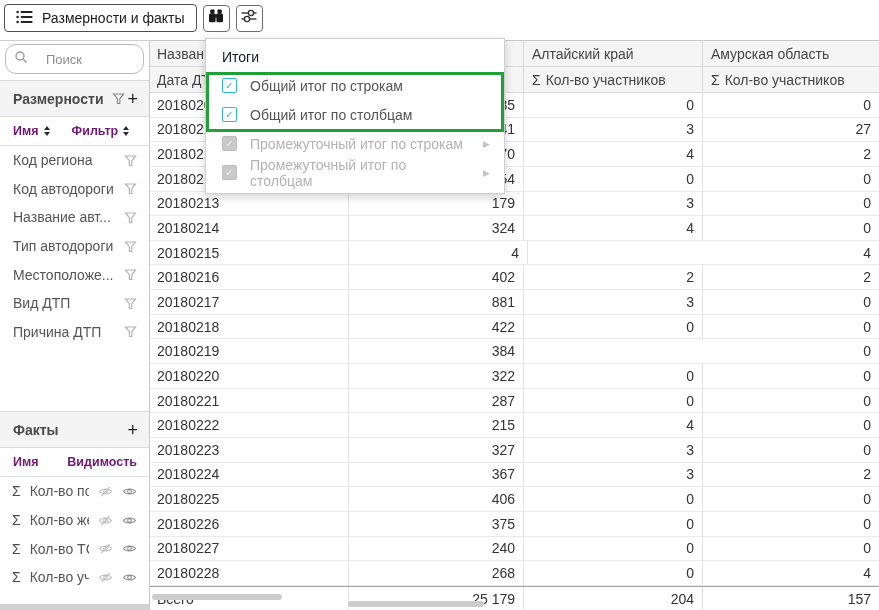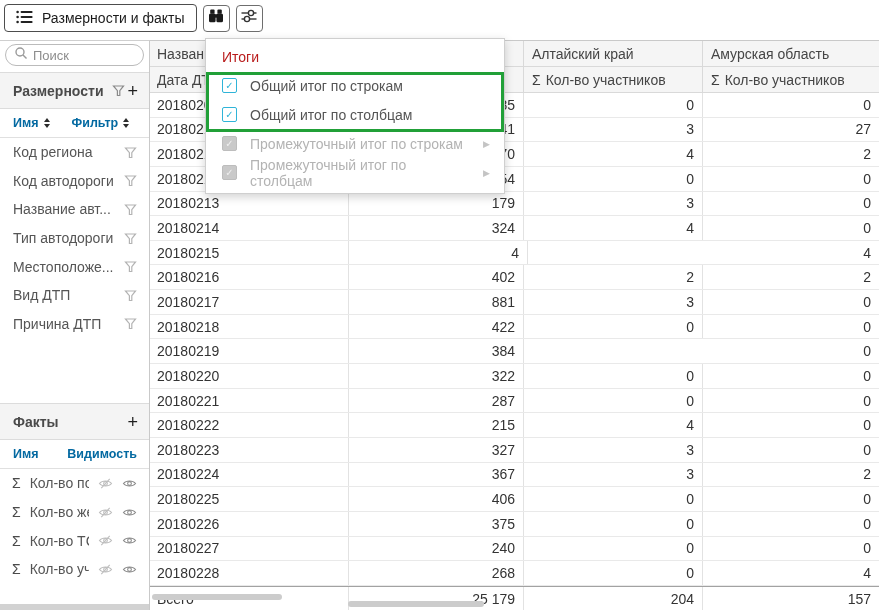--- a/index.html
+++ b/index.html
@@ -11,32 +11,32 @@
              display:flex; align-items:center; gap:6px; padding:0 4px; background:#fff; }
   .btn-fields { display:flex; align-items:center; gap:9px; height:28px; padding:0 11px;
                 border:1px solid #4d4d4d; border-radius:4px; background:#fff;
                 font-size:14px; color:#1a1a1a; cursor:pointer; }
   .icon-btn { width:27px; height:27px; border:1px solid #6e6e6e; border-radius:4px;
               background:#fff; display:flex; align-items:center; justify-content:center; cursor:pointer; }
 
   
   .sidebar { position:absolute; left:0; top:40px; width:150px; height:570px;
              border-top:1px solid #cfcfcf; border-right:1px solid #c9c9c9; background:#fff; }
-  .search-wrap { margin:3px 5px 6px 5px; height:22px; border:1px solid #bbb; border-radius:11px;
-                 display:flex; align-items:center; gap:5px; padding:0 8px; }
+  .search-wrap { margin:3px 5px 6px 5px; height:30px; border:1px solid #bbb; border-radius:11px;
+                 display:flex; align-items:center; gap:18px; padding:0 8px; }
   .search-wrap input { border:none; outline:none; width:100px; font-size:13px; color:#555;
                        font-family:inherit; background:transparent; }
   .search-wrap input::placeholder { color:#8d8d8d; }
   .section-head { height:37px; background:#f4f4f4; border-top:1px solid #dcdcdc; border-bottom:1px solid #dcdcdc;
                   display:flex; align-items:center; padding:0 11px 0 13px;
                   font-size:14px; font-weight:700; color:#4a4a4a; }
   .section-head .sp { flex:1; }
   .plus { font-size:18px; font-weight:400; color:#1f1f1f; line-height:1; cursor:pointer; }
   .sub-head { height:29px; display:flex; align-items:center; padding:0 13px;
-              font-size:12.5px; font-weight:700; color:#0369a1; border-bottom:1px solid #e0e0e0; }
+              font-size:12.5px; font-weight:700; color:#701a75; border-bottom:1px solid #e0e0e0; }
   .sub-head.facts-cols { justify-content:space-between; padding-right:12px; }
   .sort { display:inline-flex; flex-direction:column; gap:2px; margin-left:5px; cursor:pointer; }
   .sort i { display:block; width:0; height:0; border-left:3.5px solid transparent; border-right:3.5px solid transparent; }
   .sort .up { border-bottom:4.5px solid #2b2b2b; }
   .sort .dn { border-top:4.5px solid #2b2b2b; }
   .gap22 { width:22px; }
   .dim-row { height:28.6px; display:flex; align-items:center; padding:0 12px 0 13px;
              font-size:14px; color:#555; cursor:pointer; }
   .dim-row .lbl { flex:1; white-space:nowrap; overflow:hidden; }
   .spacer65 { height:65px; }
@@ -68,21 +68,21 @@
   .total-row { height:25px; border-top:1px solid #a2a2a2; border-bottom:none; }
   .thumb { position:absolute; height:6px; background:#cccccc; border-radius:3px; z-index:3; }
   .thumbA { left:2px; top:553px; width:130px; }
   .thumbB { left:198px; top:560px; width:136px; }
 
   
   .menu { position:absolute; left:205px; top:38px; width:300px; background:#fff;
           border:1px solid #cfcfcf; box-shadow:0 3px 9px rgba(0,0,0,.18);
           z-index:10; padding-bottom:6px; }
   .menu-title { height:32px; display:flex; align-items:center; padding:4px 16px 0 16px;
-                font-size:14px; color:#b91c1c; }
+                font-size:14px; color:#0f172a; }
   .menu-item { height:29px; display:flex; align-items:center; gap:13px; padding:0 14px 0 16px;
                font-size:14px; cursor:pointer; }
   .menu-item .lbl { color:#b3b3b3; }
   .menu-item.on .lbl { color:#555; }
   .cb { width:15px; height:15px; border-radius:2px; flex-shrink:0;
         display:flex; align-items:center; justify-content:center;
         background:#c9c9c9; border:1px solid #bdbdbd; }
   .cb span { font-size:10px; font-weight:700; color:#efefef; line-height:1; }
   .menu-item.on .cb { background:#fff; border:1px solid #2fb4d8; }
   .menu-item.on .cb span { color:#2fb4d8; }

